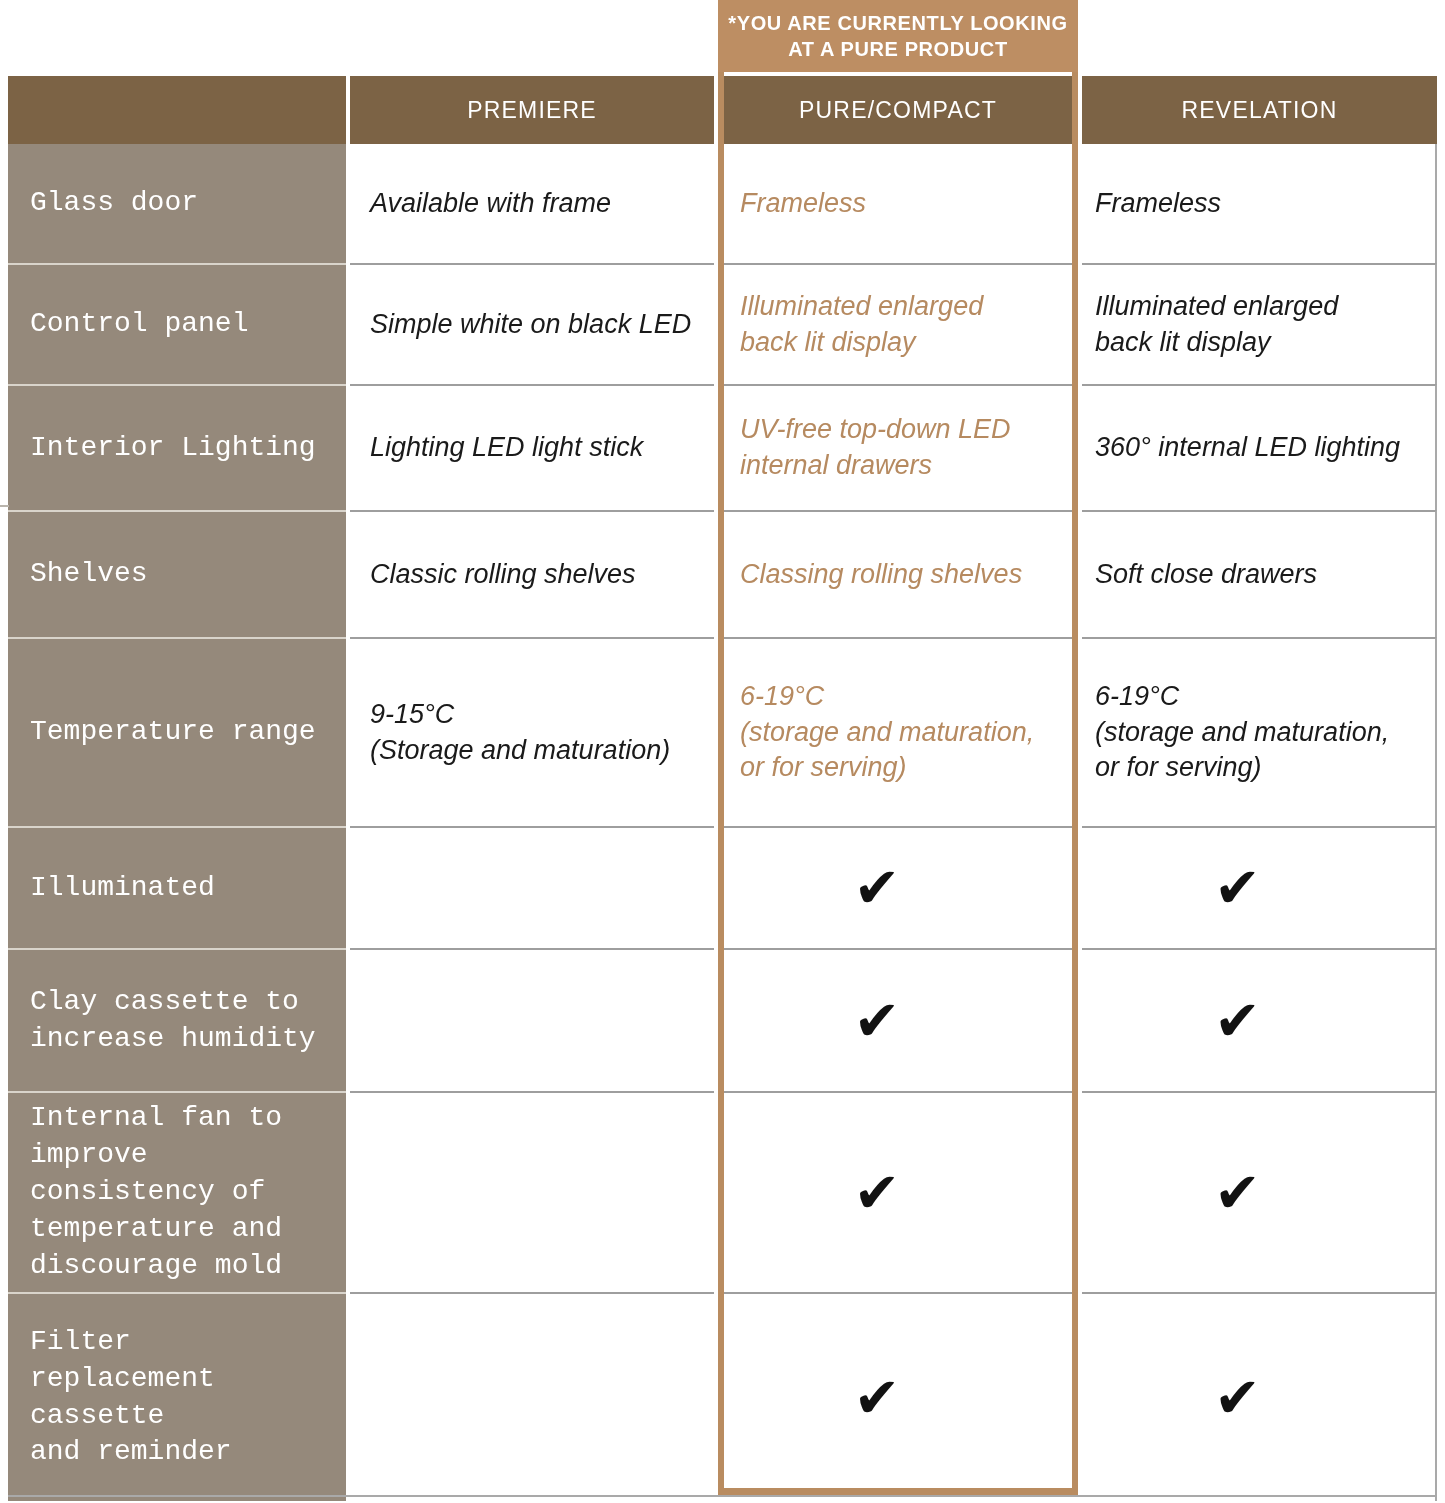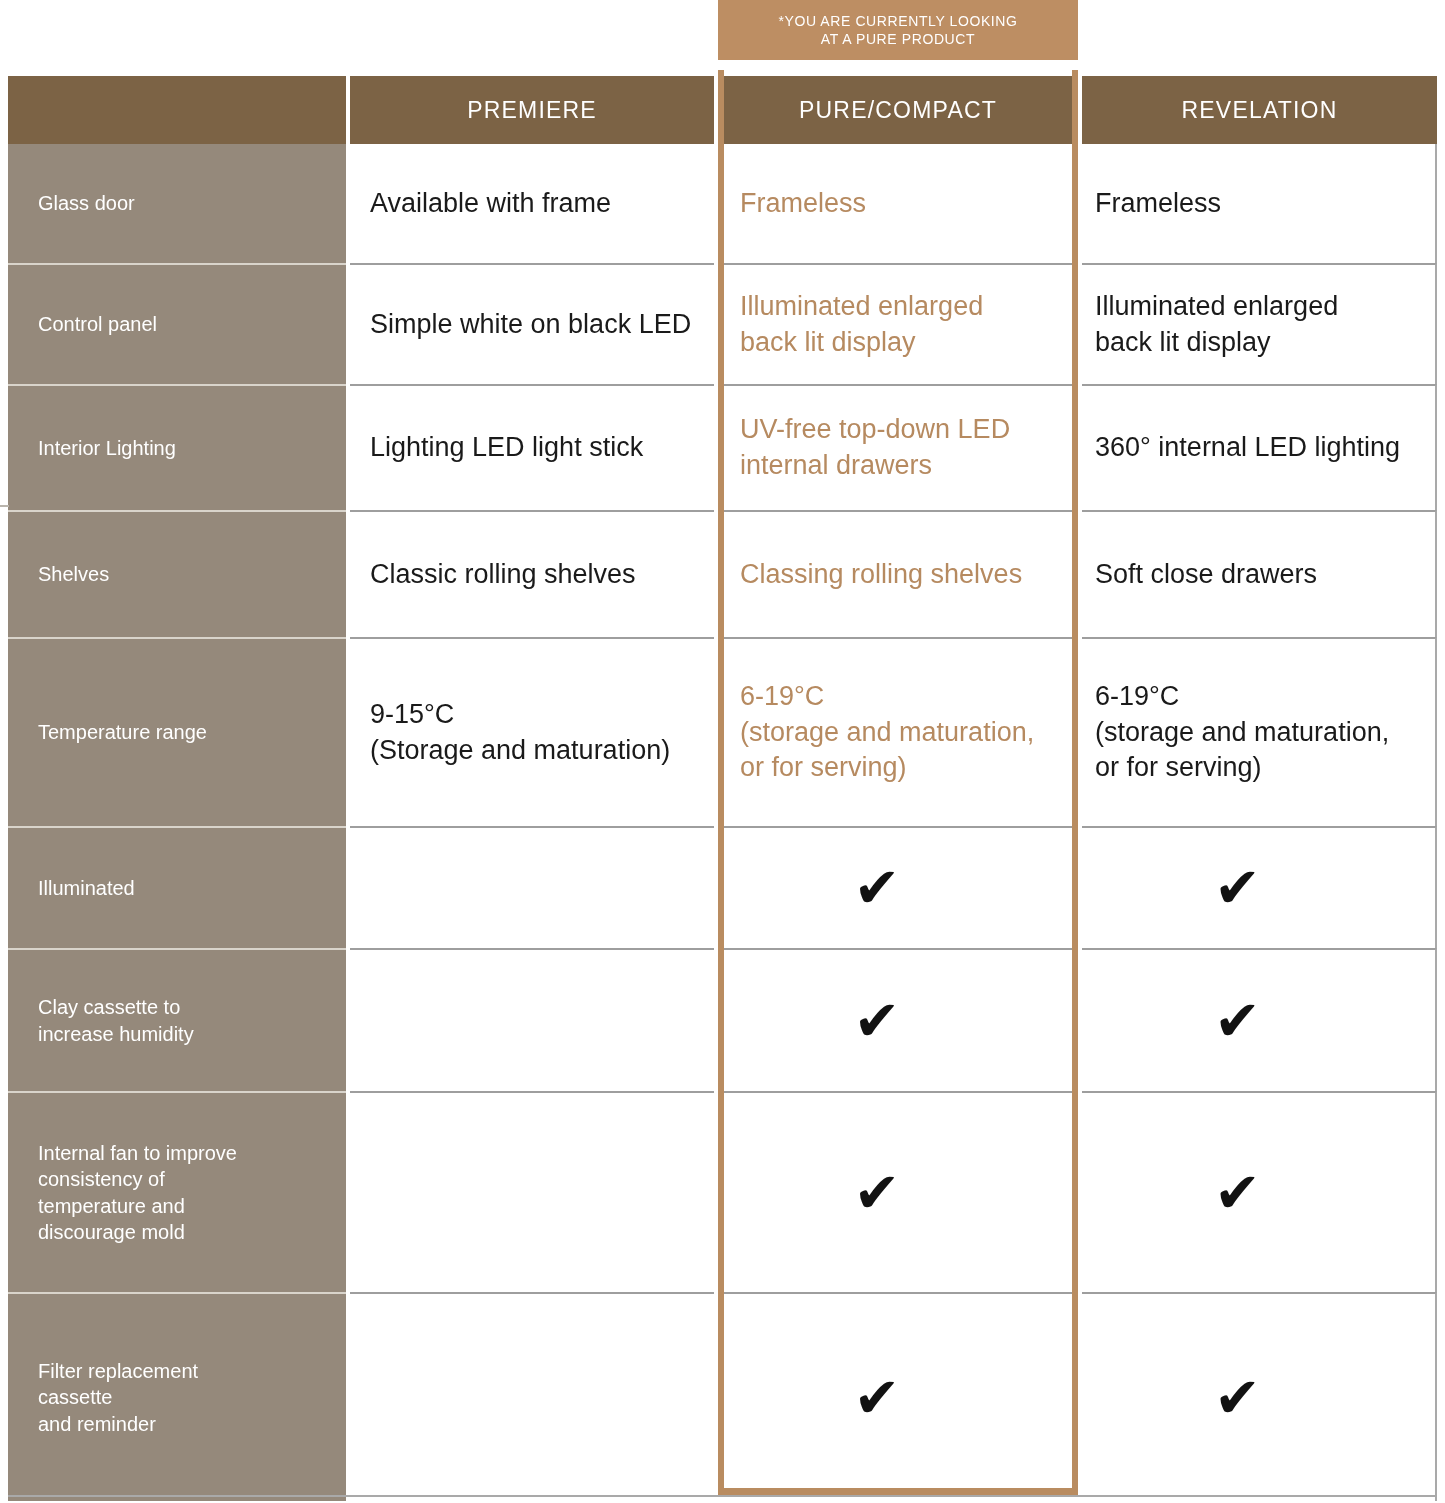--- a/index.html
+++ b/index.html
@@ -6,24 +6,24 @@
   body{
     width:1445px;height:1503px;position:relative;overflow:hidden;
     font-family:"Liberation Sans","DejaVu Sans",sans-serif;
     color:var(--text-black,#1a1a1a);
     -webkit-font-smoothing:antialiased;
   }
   .page{position:relative;width:1445px;height:1503px;background:#fff;}
 
   
   .banner{
-    position:absolute;left:718px;top:0;width:360px;height:60px;
+    position:absolute;left:718px;top:0;width:360px;height:72px;
     background:var(--banner-tan,#BD8E63);
     color:#fff;display:flex;align-items:center;justify-content:center;text-align:center;
-    font-weight:normal;font-size:14px;line-height:1.3;letter-spacing:.6px;
+    font-weight:bold;font-size:20px;line-height:1.3;letter-spacing:.6px;
     white-space:pre-line;box-sizing:border-box;z-index:6;
   }
 
   
   .grid{
     position:absolute;left:8px;top:76px;
     display:grid;
     grid-template-columns:338px 364px 360px 355px;
     grid-template-rows:68px 119px 121px 126px 127px 189px 122px 143px 201px 209px;
     column-gap:4px;
@@ -33,32 +33,33 @@
 
   .hcell{
     background:var(--header-brown,#7C6345);
     color:#fff;display:flex;align-items:center;justify-content:center;
     font-size:23px;letter-spacing:1.2px;box-sizing:border-box;
   }
 
   .label{
     background:var(--label-taupe,#95897B);
     color:#fff;display:flex;align-items:center;
-    padding-left:30px;padding-right:16px;
-    font-size:20px;line-height:1.32;white-space:pre-line;box-sizing:border-box;
+    padding-left:22px;padding-right:16px;
+    font-size:28px;line-height:1.32;white-space:pre-line;box-sizing:border-box;font-family:Liberation Mono, monospace;
   }
   .trow.r2 .label,.trow.r3 .label,.trow.r4 .label,.trow.r5 .label,
   .trow.r6 .label,.trow.r7 .label,.trow.r8 .label,.trow.r9 .label{
     border-top:2px solid var(--label-divider,#d9d4cb);
   }
 
   .cell{
     background:#fff;display:flex;align-items:center;
     font-size:27px;line-height:1.32;white-space:pre-line;box-sizing:border-box;
     padding-right:14px;
+    font-style:italic;
   }
   .trow.r2 .cell,.trow.r3 .cell,.trow.r4 .cell,.trow.r5 .cell,
   .trow.r6 .cell,.trow.r7 .cell,.trow.r8 .cell,.trow.r9 .cell{
     border-top:2px solid var(--divider-gray,#9E9E9E);
   }
   .col-premiere{padding-left:20px;}
   .col-pure{padding-left:22px;color:var(--accent-tan-text,#B68A60);}
   .col-revelation{padding-left:13px;border-right:2px solid var(--outer-gray,#A9A9A9);}
 
   .check-cell{justify-content:center;padding-left:0;}

